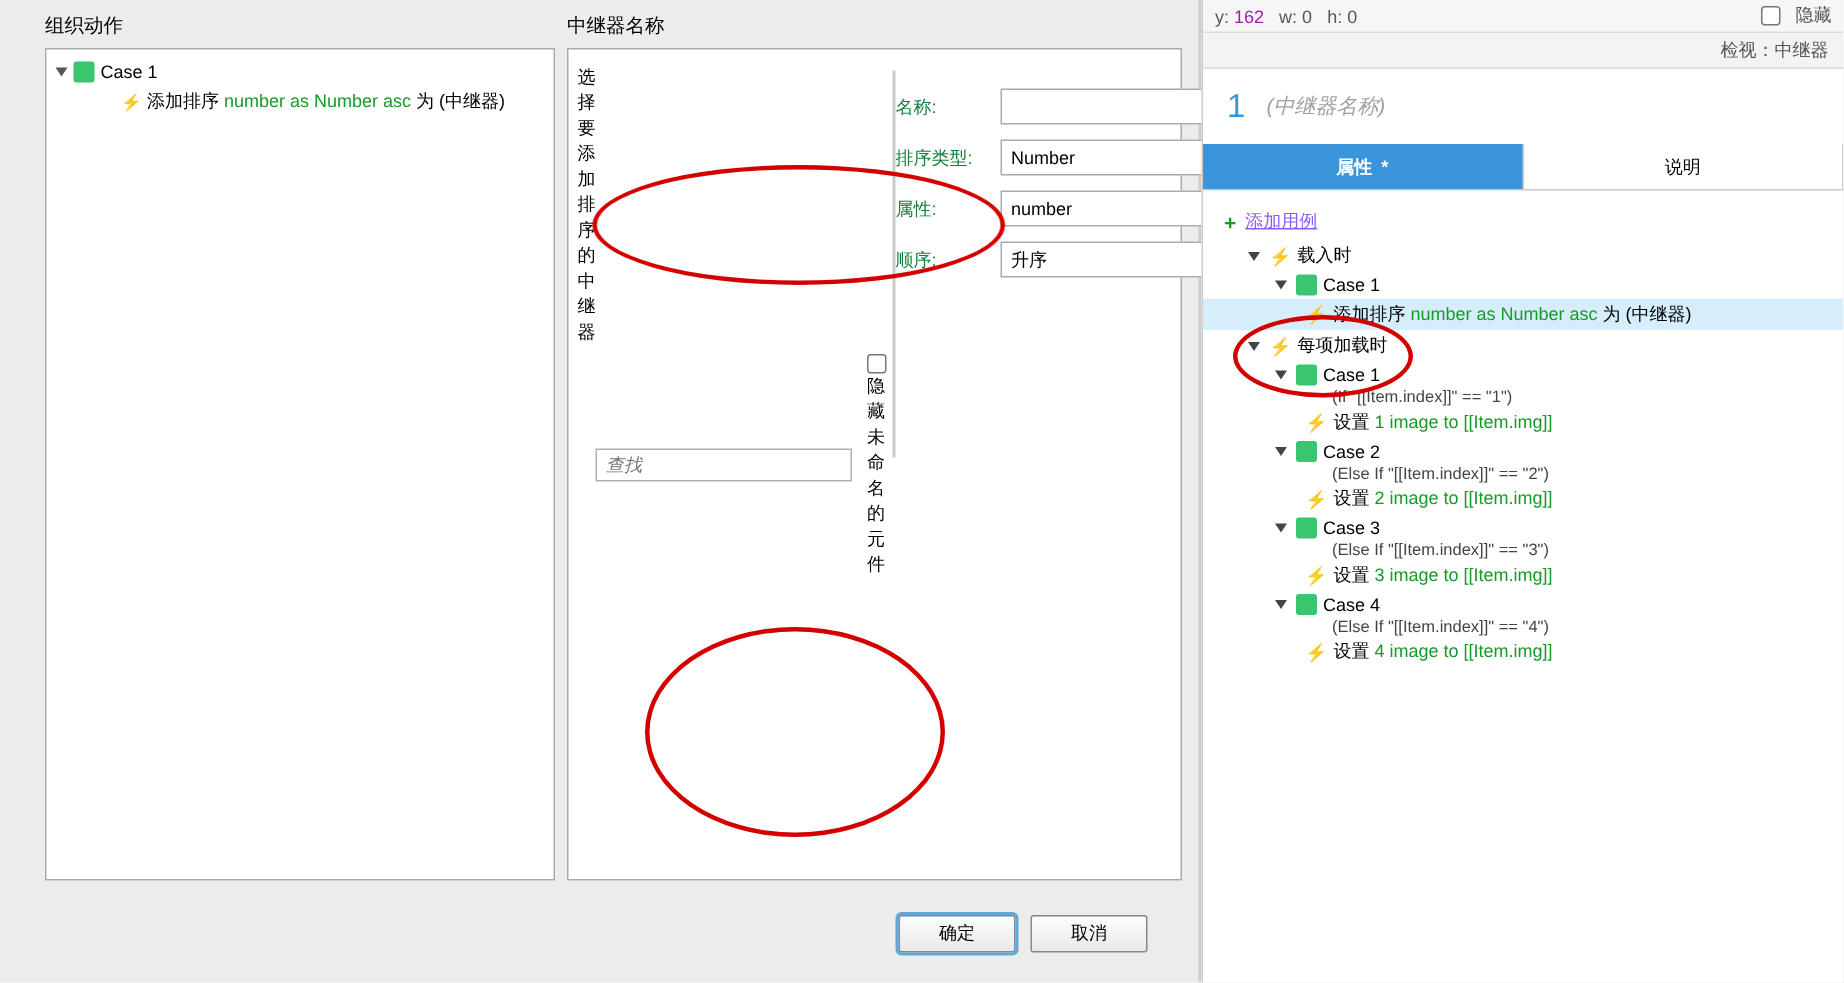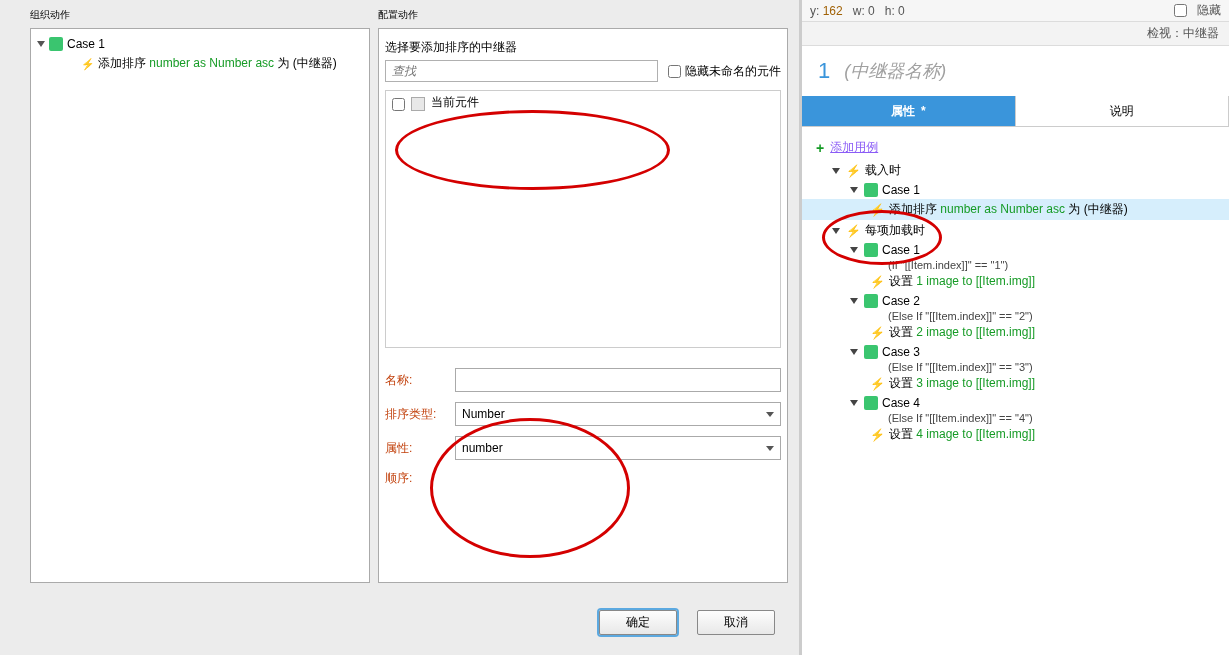--- a/index.html
+++ b/index.html
@@ -7,24 +7,24 @@
   
   .main-container { display: flex; height: 100%; }
   
   
   .dialog-area { width: 801px; height: 655px; background: #ececec; position: relative; border-right: 2px solid #ccc; }
   .dialog-columns { display: flex; padding: 8px 10px 10px 30px; gap: 8px; }
   
   .panel-left { width: 340px; }
   .panel-right { width: 410px; }
   
-  .panel-title { font-size: 10px; color: #000; margin-bottom: 6px; }
+  .panel-title { font-size: 13px; color: #000; margin-bottom: 6px; }
   
   .panel-box { background: #fff; border: 1px solid #aaa; height: 555px; padding: 6px; }
-  .panel-box.right { display: flex; flex-direction: column; }
+  .panel-box.right { display: flex; flex-direction: row; }
   
   
   .tree-row { display: flex; align-items: center; padding: 2px 0; }
   .expand-arrow { width:0;height:0;border-left:4px solid transparent;border-right:4px solid transparent;border-top:6px solid #555;margin-right:4px;}
   .case-icon { width:14px;height:14px;background:#3ac56f;border-radius:2px;margin-right:4px;}
   .bolt-icon { width:14px;height:14px;display:inline-block;margin-right:3px;color:#888;}
   .bolt-icon::before{content:"⚡";font-size:11px;}
   .tree-text { color:#000;}
   .green-text { color:#169b26;}
   .tree-indent2 { padding-left:44px;}
@@ -36,40 +36,40 @@
   .checkbox-input { width:13px;height:13px;vertical-align:middle;margin-right:4px;}
   
   .element-list { border:1px solid #ccc;margin-top:8px;height:258px;overflow:auto;background:#fff;}
   .element-row { display:flex;align-items:flex-end;padding:3px 6px;}
   .element-row.selected { background:#d6eefc;}
   .element-row .cb { margin-right:6px;}
   .element-row .icon-box { width:14px;height:14px;background:#e8e8e8;border:1px solid #aaa;margin-right:6px;}
   
   .form-area { margin-top:10px;}
   .form-row { display:flex;align-items:center;margin:10px 0;}
-  .form-row label { width:70px;color:#c2410c;}
+  .form-row label { width:70px;color:#15803d;}
   .form-input { flex:1;border:1px solid #aaa;height:24px;padding:2px 6px;background:#fff;}
   .form-select { flex:1;border:1px solid #aaa;height:24px;padding:2px 6px;background:#fff;display:flex;justify-content:space-between;align-items:center;cursor:pointer;}
   .dropdown-arrow { width:0;height:0;border-left:4px solid transparent;border-right:4px solid transparent;border-top:5px solid #555;}
   
-  .dialog-buttons { position:absolute;right:24px;bottom:20px;display:flex;gap:20px;}
+  .dialog-buttons { position:absolute;right:34px;bottom:20px;display:flex;gap:10px;}
   .btn { width:78px;height:25px;border:1px solid #888;background:linear-gradient(#fdfdfd,#e8e8e8);cursor:pointer;border-radius:2px;}
   .btn.primary { box-shadow:0 0 0 2px #5ca9e0;}
   
   
   .inspector { flex:1;background:#fff;display:flex;flex-direction:column;position:relative;border-left:1px solid #ccc;}
   .inspector-top { height:22px;background:#f6f6f6;border-bottom:1px solid #dcdcdc;display:flex;align-items:center;padding:0 8px;font-size:11px;color:#555;}
   .inspector-top .field { margin-right:10px;}
   .inspector-top .rightside { margin-left:auto;display:flex;align-items:center;gap:6px;}
   
   .inspector-header { height:24px;background:#f3f3f3;border-bottom:1px solid #dcdcdc;padding:0 10px;display:flex;align-items:center;justify-content:flex-end;color:#555;}
   
   .inspector-index { display:flex;align-items:center;padding:12px 16px;border-bottom:1px solid #eee;}
   .inspector-index .num { color:#3a95db;font-size:22px;margin-right:14px;}
-  .inspector-index .name { color:#a0a0a0;font-style:italic;font-size:18px;}
+  .inspector-index .name { color:#a0a0a0;font-style:italic;font-size:14px;}
   
   .inspector-tabs { display:flex;height:30px;border-bottom:1px solid #ccc;align-items:flex-end;}
   .inspector-tab { flex:1;text-align:center;line-height:30px;border-right:1px solid #ccc;background:#fff;cursor:pointer;}
   .inspector-tab.active { background:#3a95db;color:#fff;font-weight:bold;}
   .inspector-tab.active .dirty { color:#fff; margin-left:6px;}
   
   .inspector-body { flex:1;overflow:auto;padding:8px 0;}
   .int-section { padding:4px 14px;display:flex;align-items:center;}
   .int-header { color:#222;;}
   .chev { width:0;height:0;border-left:4px solid transparent;border-right:4px solid transparent;border-top:6px solid #444;margin-right:6px;}
@@ -112,21 +112,21 @@
             <span class="tree-text">Case 1</span>
           </div>
           <div class="tree-row tree-indent2">
             <span class="bolt-icon"></span>
             <span class="tree-text"><span>添加排序</span><span class="green-text"> number as Number asc </span><span>为 (中继器)</span></span>
           </div>
         </div>
       </div>
 
       <div class="panel-right">
-        <div class="panel-title">配置动作</div>
+        <div class="panel-title">中继器名称</div>
         <div class="panel-box right">
           <div class="section-label">选择要添加排序的中继器</div>
           <div class="search-row">
             <input class="search-input" placeholder="查找" style="">
             <label><input type="checkbox" class="checkbox-input" style=""><span>隐藏未命名的元件</span></label>
           </div>
           <div class="element-list">
             <div class="element-row">
               <input type="checkbox" class="cb checkbox-input" style="">
               <span class="icon-box"></span>
@@ -147,37 +147,41 @@
             </div>
             <div class="form-row">
               <label>属性:</label>
               <div class="form-select">
                 <span>number</span>
                 <span class="dropdown-arrow"></span>
               </div>
             </div>
             <div class="form-row">
               <label>顺序:</label>
+              <div class="form-select">
+                <span>升序</span>
+                <span class="dropdown-arrow"></span>
+              </div>
             </div>
           </div>
         </div>
       </div>
     </div>
     <div class="dialog-buttons">
       <button class="btn primary">确定</button>
       <button class="btn">取消</button>
     </div>
 
     <div class="annotation" style="left:395px;top:110px;width:275px;height:80px;"></div>
     <div class="annotation" style="left:430px;top:418px;width:200px;height:140px;"></div>
   </div>
 
   <div class="inspector">
     <div class="inspector-top">
-      <span class="field"><span>y:</span> <span style="color:#a16207">162</span></span>
+      <span class="field"><span>y:</span> <span style="color:#a21caf">162</span></span>
       <span class="field"><span>w:</span> <span>0</span></span>
       <span class="field"><span>h:</span> <span>0</span></span>
       <span class="rightside">
           <input type="checkbox" class="checkbox-input" style="">
           <span>隐藏</span>
         </span>
     </div>
     <div class="inspector-header">检视：中继器</div>
     <div class="inspector-index">
       <span class="num">1</span>

